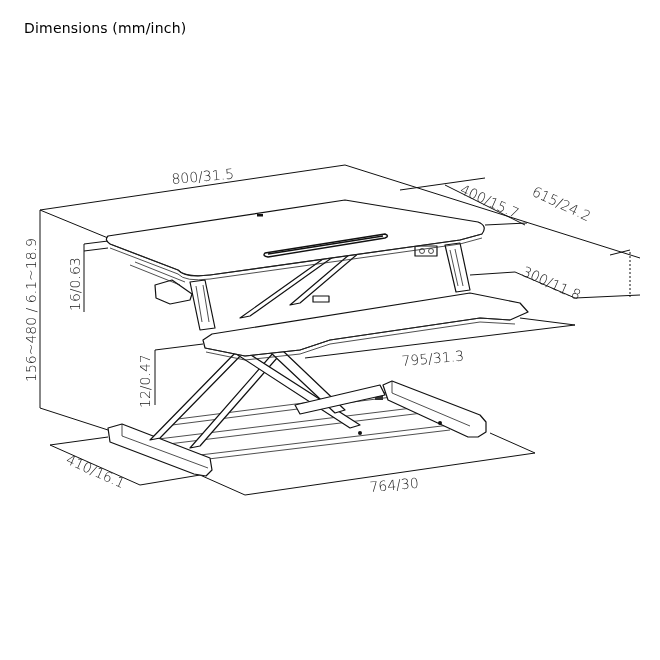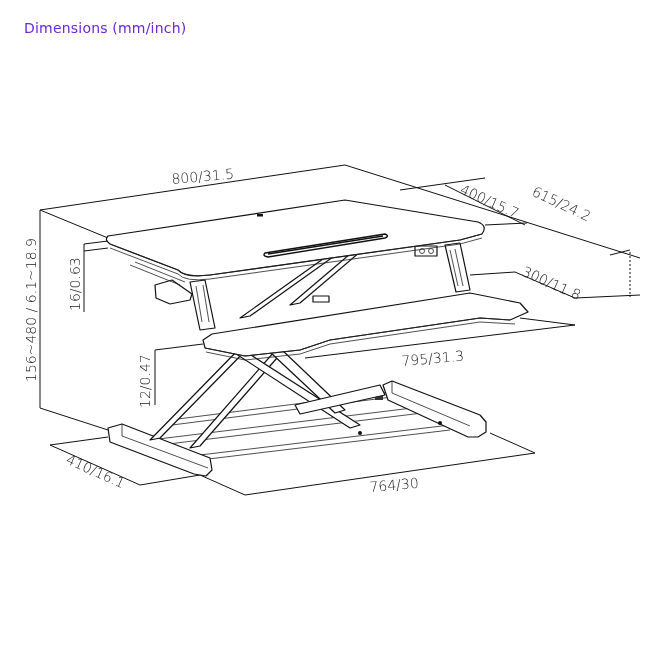--- a/index.html
+++ b/index.html
@@ -1,19 +1,19 @@
 <!DOCTYPE html>
 <html><head>
 <meta charset="utf-8">
 <style>
   html, body { margin: 0; padding: 0; background: #ffffff; }
   body { width: 660px; height: 660px; position: relative; overflow: hidden;
          font-family: "DejaVu Sans", sans-serif; color: #1a1a1a; }
   .title { position: absolute; left: 24px; top: 20px; font-size: 14px;
-           letter-spacing: 0.2px; color: #6d28d9; }
+           letter-spacing: 0.2px; color: #000000; }
   svg { position: absolute; left: 0; top: 0; }
   .dim { font-family: "DejaVu Sans", sans-serif; font-size: 14px; fill: #1a1a1a; font-weight: 300; }
   .ln { stroke: #111; stroke-width: 1; fill: none; }
   .thin { stroke: #222; stroke-width: 0.8; fill: none; }
   .obj { stroke: #111; stroke-width: 1.2; fill: #fff; stroke-linejoin: round; }
   .dash { stroke: #111; stroke-width: 1; stroke-dasharray: 2 2; fill: none; }
 </style>
 </head>
 <body>
 

